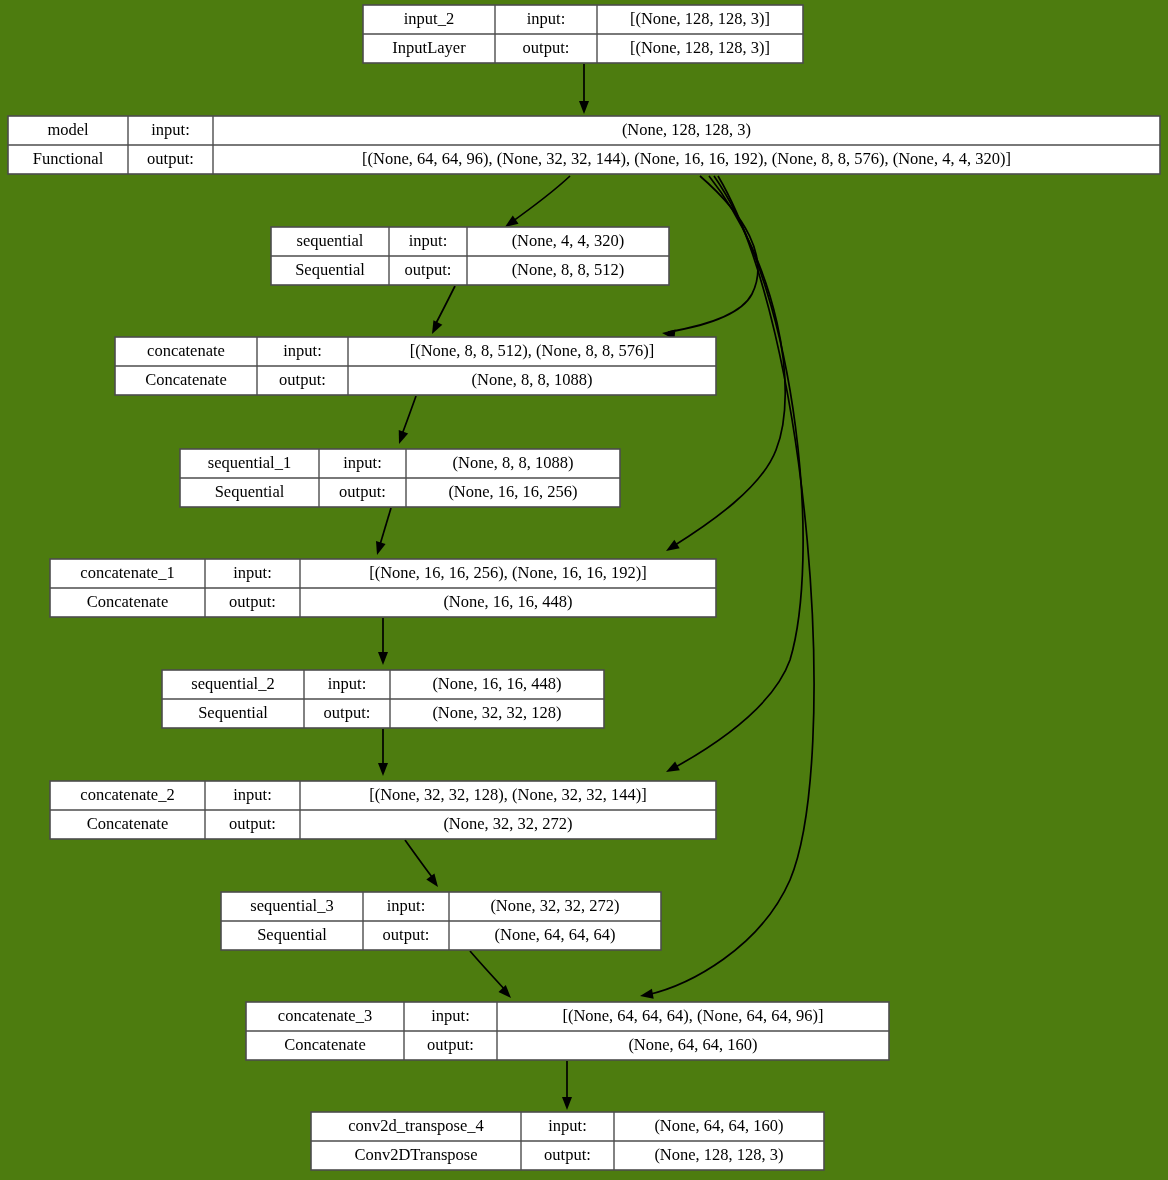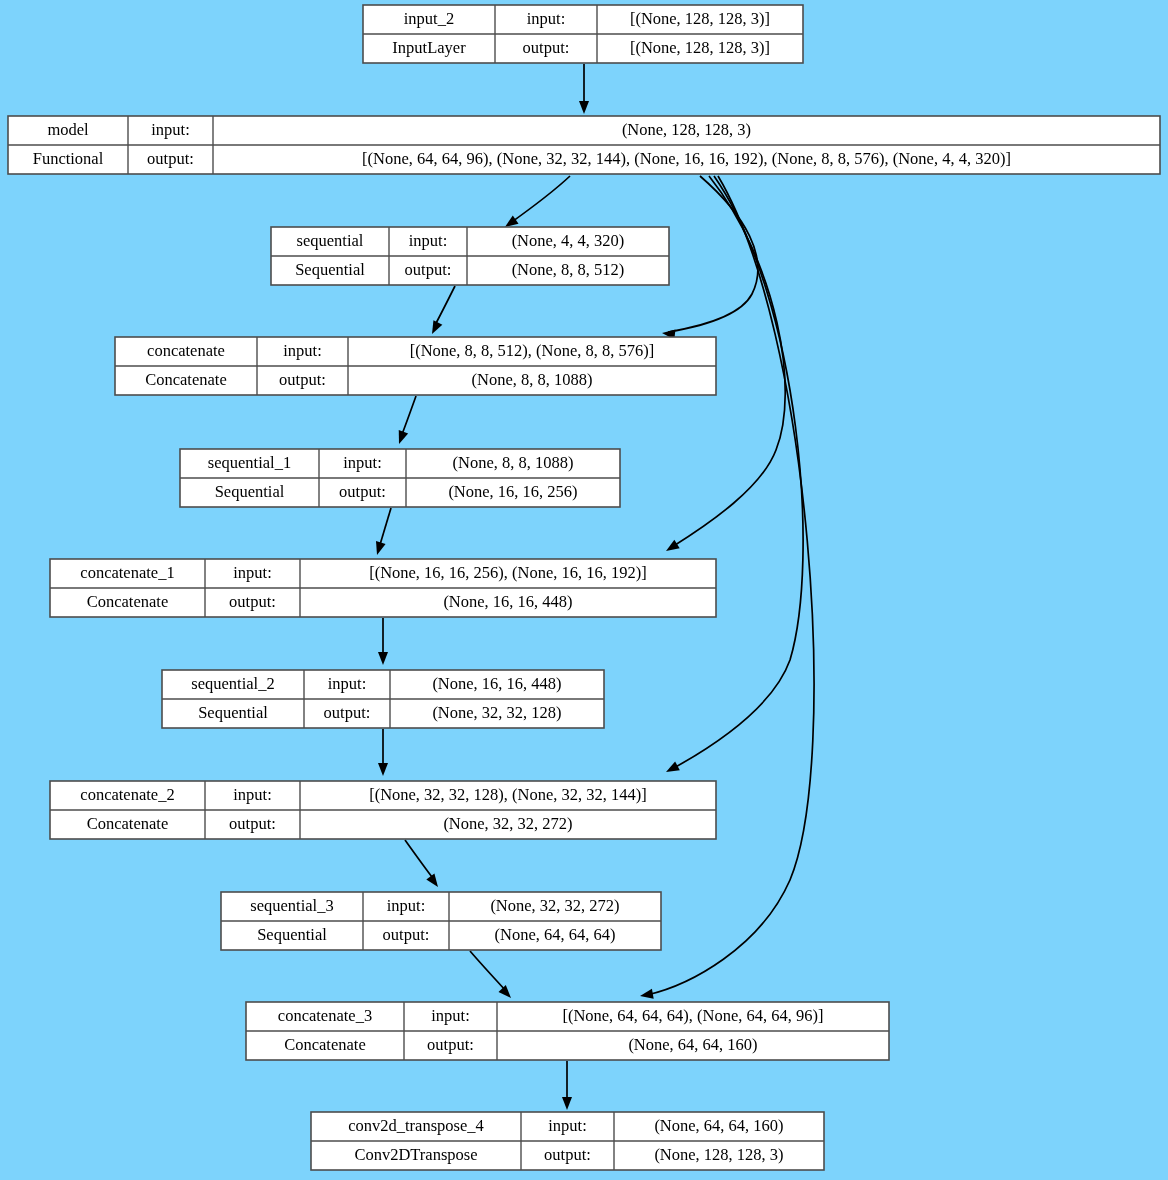--- a/index.html
+++ b/index.html
@@ -4,21 +4,21 @@
 <style>
   html, body {
     margin: 0;
     padding: 0;
     background: #ffffff;
   }
   #graph-root {
     position: relative;
     width: 1168px;
     height: 1180px;
-    background: #7dd3fc;
+    background: #4d7c0f;
     font-family: "Liberation Serif", "DejaVu Serif", serif;
     overflow: hidden;
   }
   svg#graph-svg {
     position: absolute;
     left: 0;
     top: 0;
     width: 1168px;
     height: 1180px;
     display: block;

